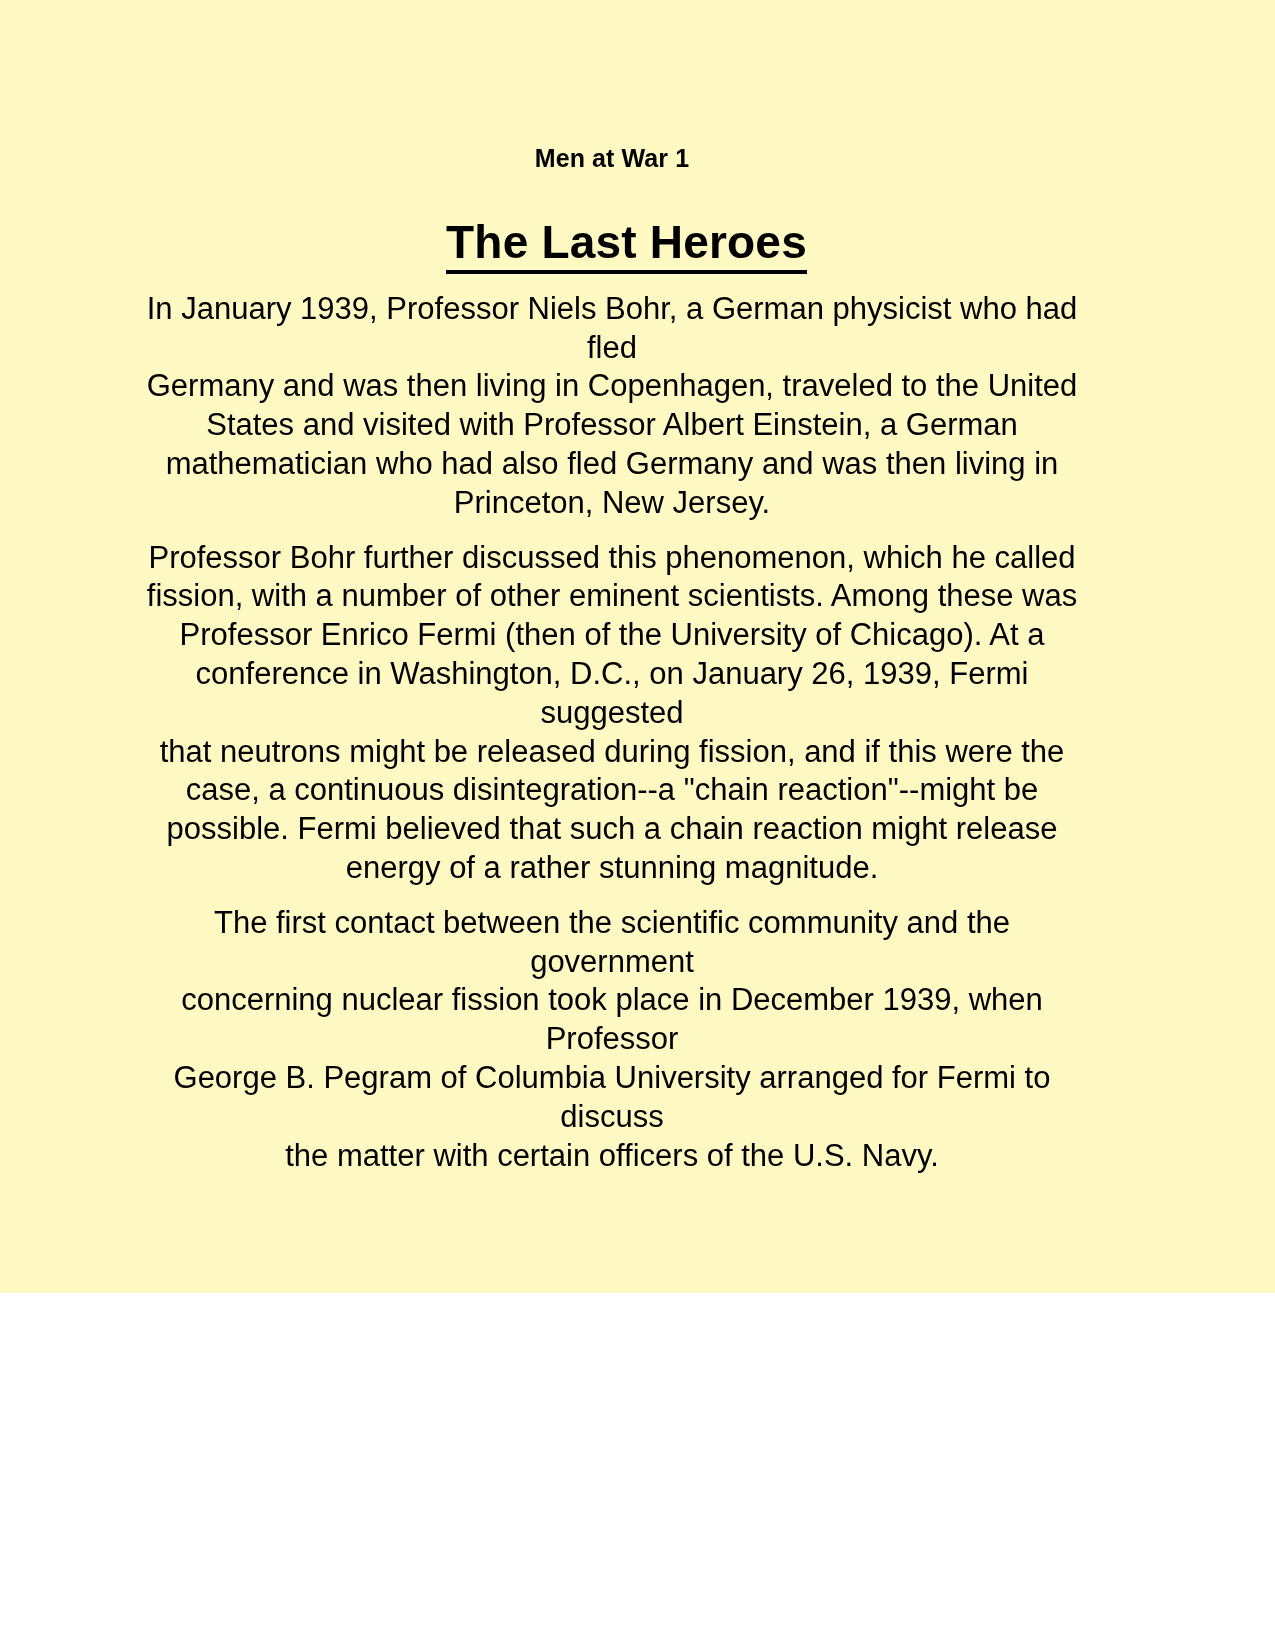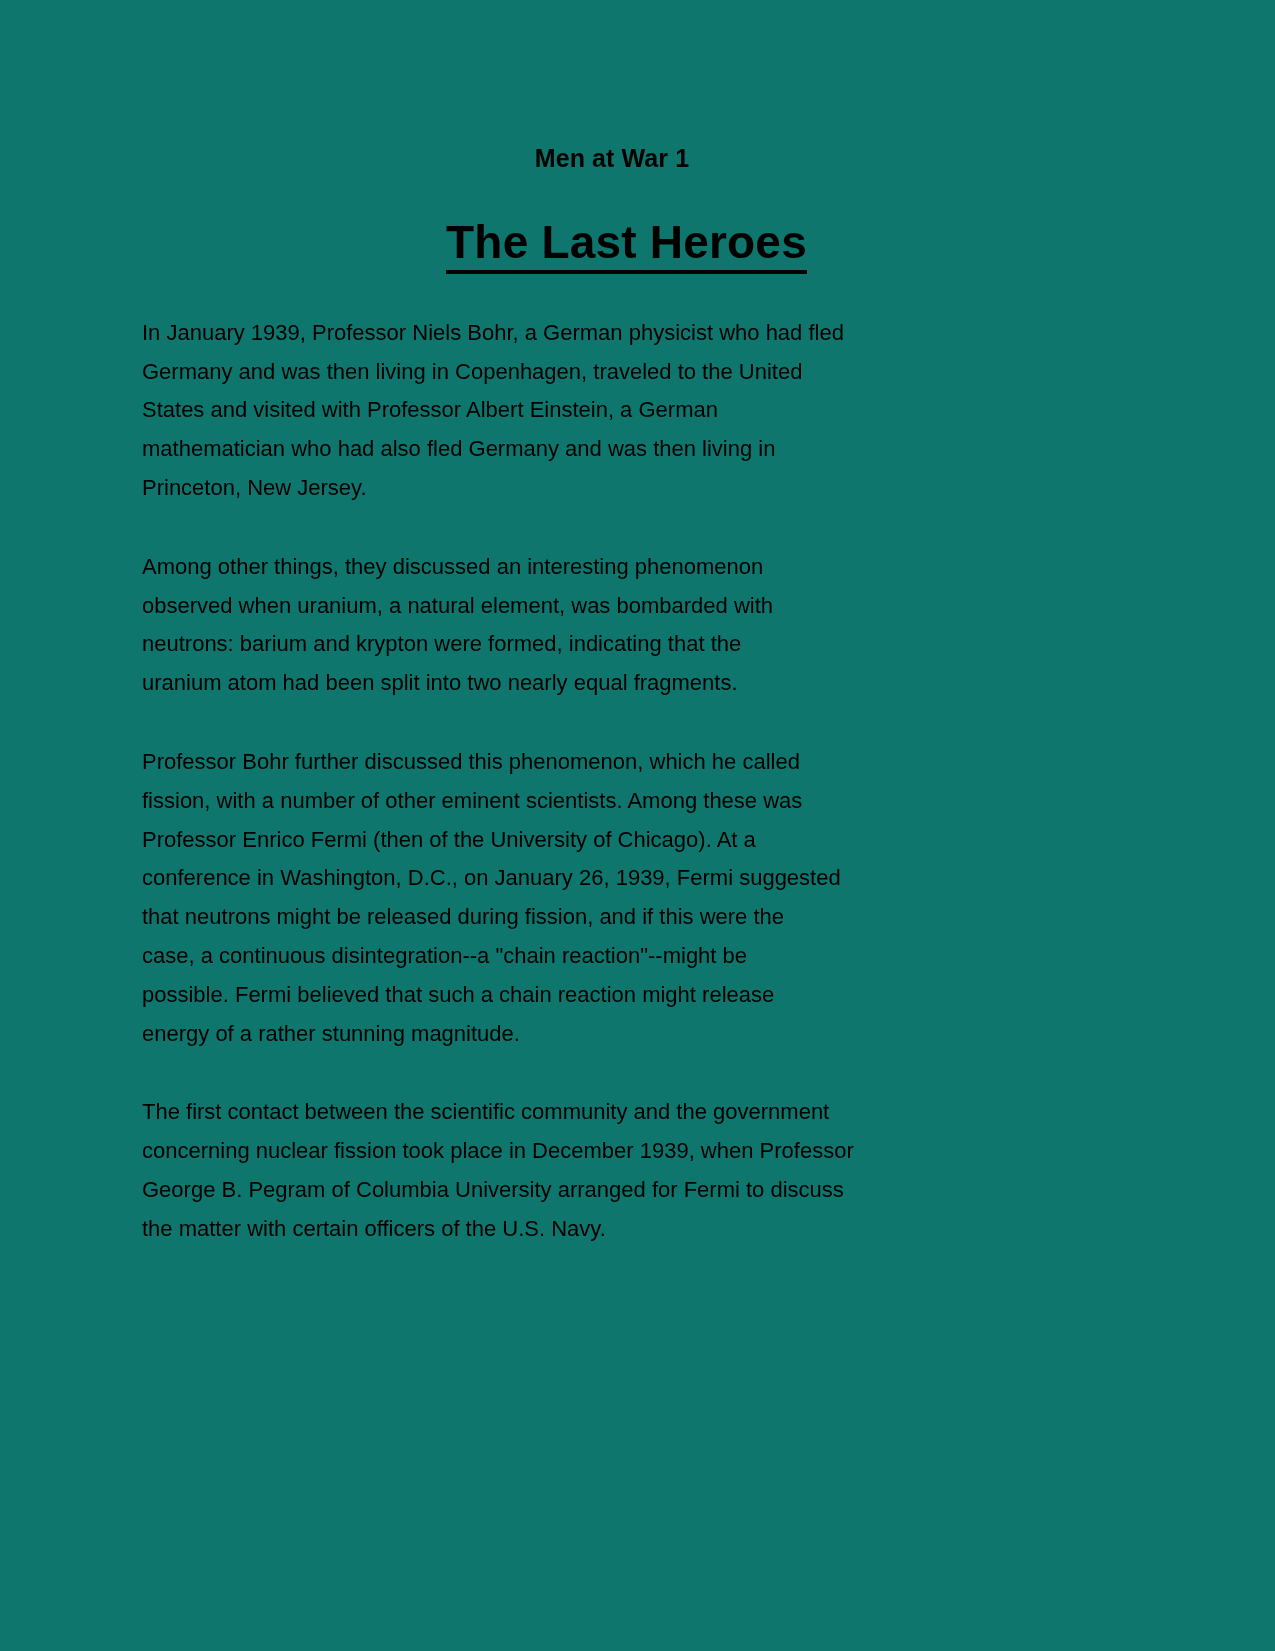--- a/index.html
+++ b/index.html
@@ -8,22 +8,22 @@
     background: #ffffff;
   }
   body {
     font-family: "Liberation Sans", sans-serif;
     color: #000000;
     -webkit-font-smoothing: antialiased;
   }
   .page {
     position: relative;
     width: 1275px;
-    height: 1651px;
-    background: #0f766e;
+    height: 1293px;
+    background: #fef9c3;
     overflow: hidden;
     box-sizing: border-box;
   }
   .content {
     position: absolute;
     left: 142px;
     top: 0;
     width: 940px;
   }
 
@@ -55,24 +55,24 @@
 
   
   .section-label {
     font-size: 27px;
     line-height: 1.45;
     margin-top: 99px;
   }
 
   
   .body-para {
-    font-size: 22px;
+    font-size: 31px;
     line-height: 38.8px;
-    margin-top: 40px;
-    text-align: left;
+    margin-top: 16px;
+    text-align: center;
     white-space: pre-line;
   }
   .body-para:first-of-type { margin-top: 0; }
 </style>
 </head>
 <body>
 
 <div class="page">
   <div class="content">
 
@@ -82,24 +82,20 @@
       <span class="doc-title">The Last Heroes</span>
     </div>
 
 
     <div class="body-para">In January 1939, Professor Niels Bohr, a German physicist who had fled
 Germany and was then living in Copenhagen, traveled to the United
 States and visited with Professor Albert Einstein, a German
 mathematician who had also fled Germany and was then living in
 Princeton, New Jersey.</div>
 
-    <div class="body-para">Among other things, they discussed an interesting phenomenon
-observed when uranium, a natural element, was bombarded with
-neutrons: barium and krypton were formed, indicating that the
-uranium atom had been split into two nearly equal fragments.</div>
 
     <div class="body-para">Professor Bohr further discussed this phenomenon, which he called
 fission, with a number of other eminent scientists. Among these was
 Professor Enrico Fermi (then of the University of Chicago). At a
 conference in Washington, D.C., on January 26, 1939, Fermi suggested
 that neutrons might be released during fission, and if this were the
 case, a continuous disintegration--a "chain reaction"--might be
 possible. Fermi believed that such a chain reaction might release
 energy of a rather stunning magnitude.</div>
 

